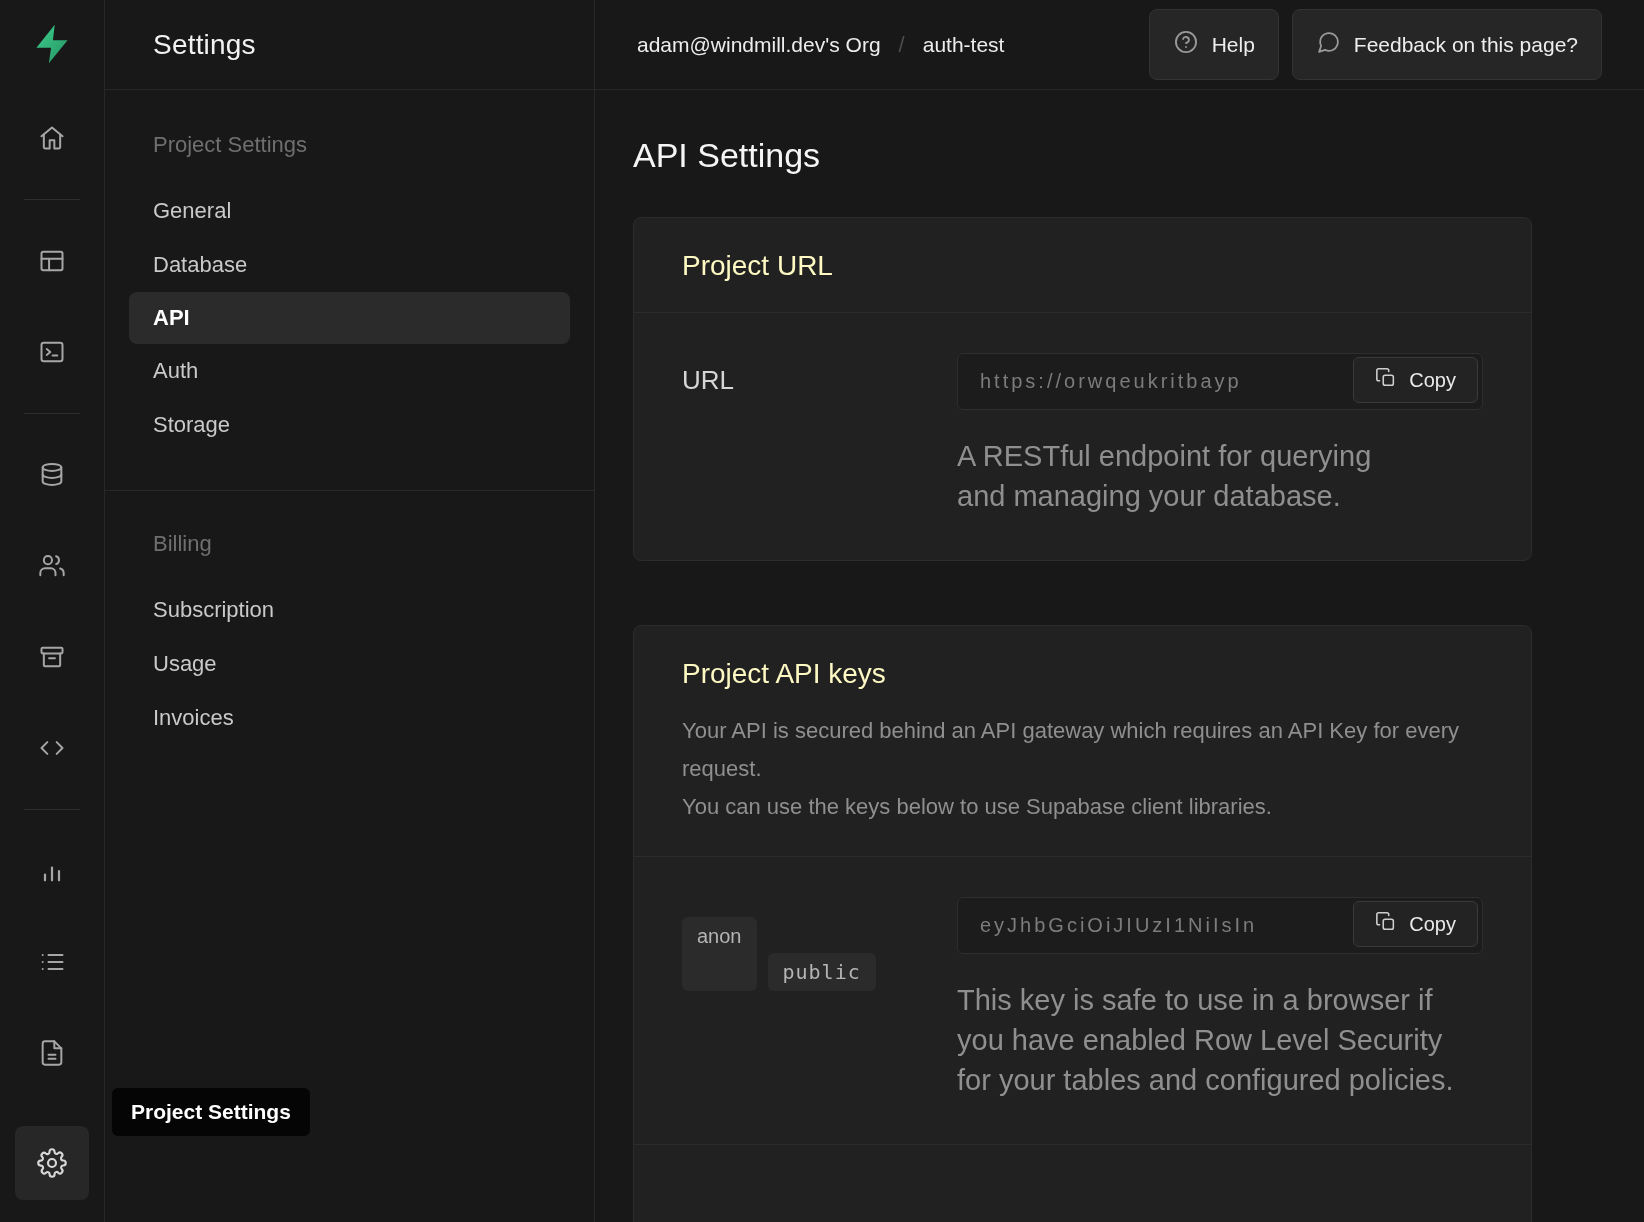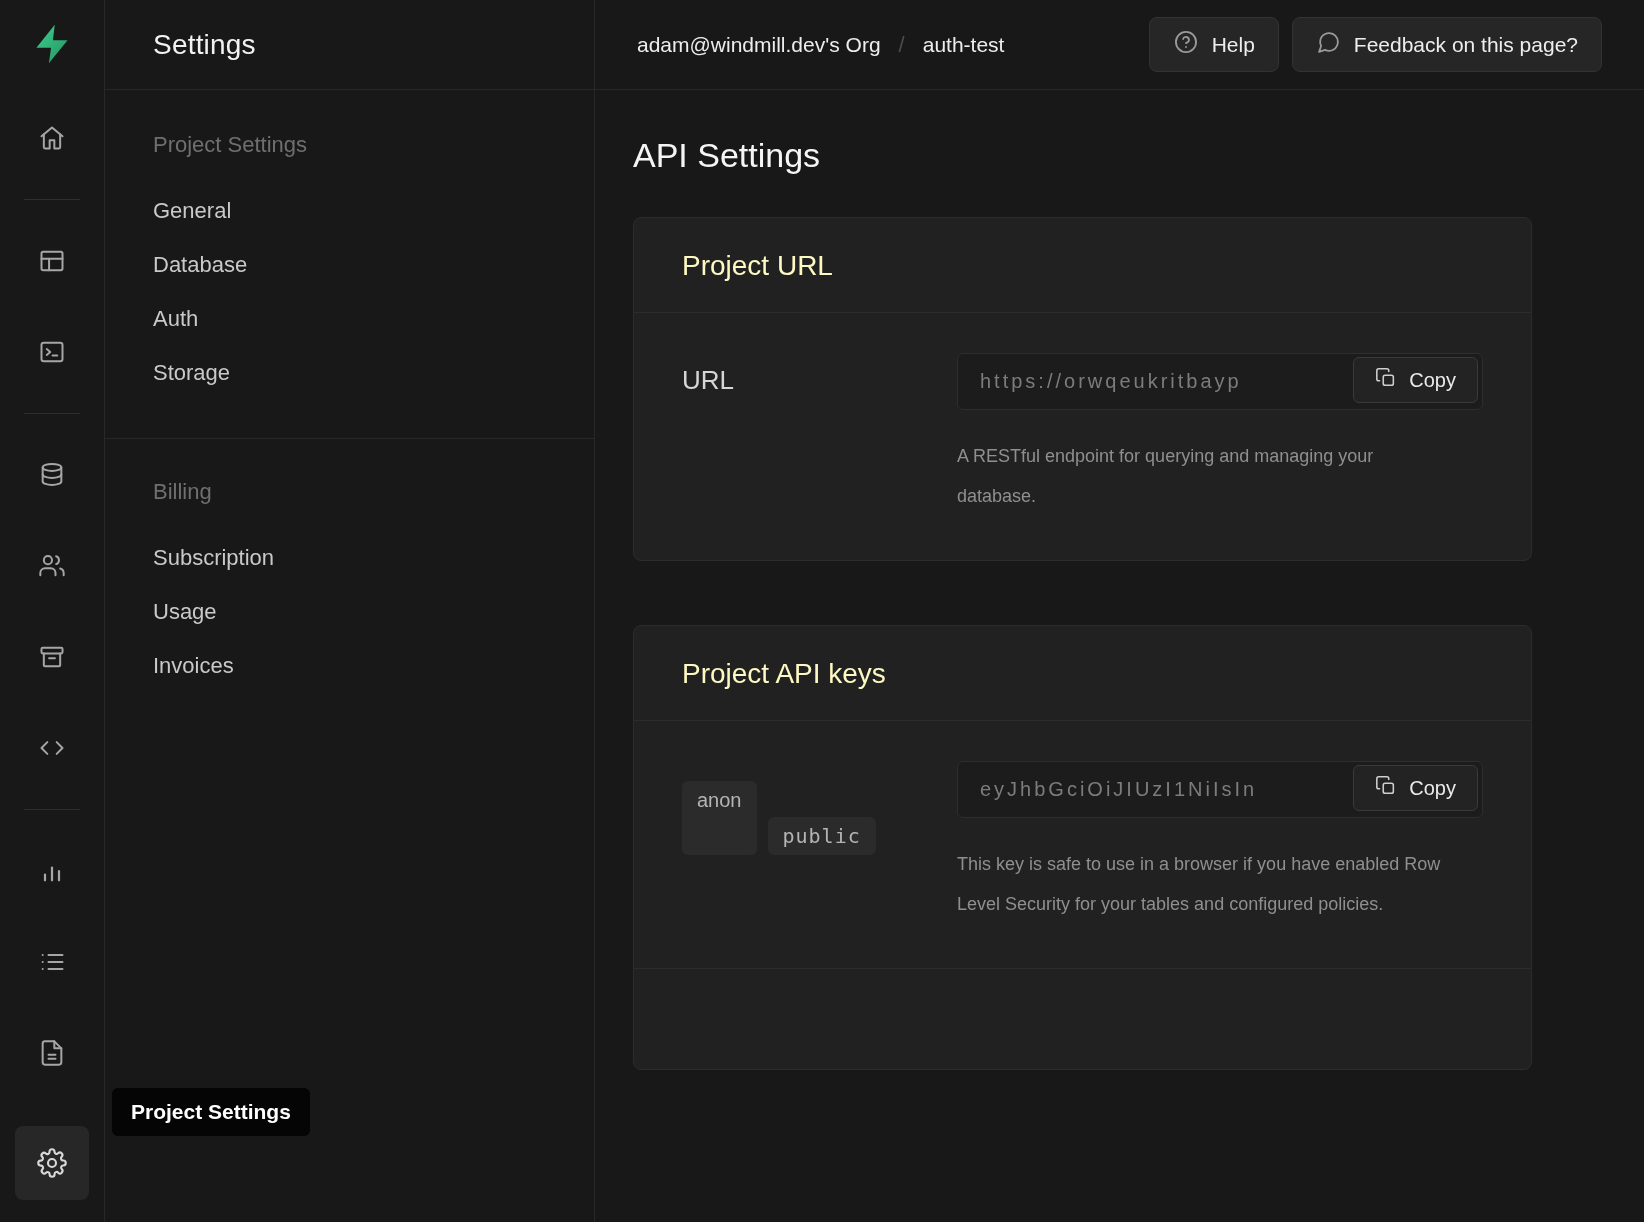--- a/index.html
+++ b/index.html
@@ -56,21 +56,21 @@
   .main { flex:1 1 auto; min-width:0; display:flex; flex-direction:column; }
   .topbar {
     height:90px; flex:0 0 90px; border-bottom:1px solid #282828;
     display:flex; align-items:center; padding:0 42px 0 42px;
   }
   .breadcrumb { display:flex; align-items:center; gap:18px; font-size:21px; }
   .crumb { color:#ededed; cursor:pointer; white-space:nowrap; }
   .crumb-sep { color:#4d4d4d; font-size:22px; }
   .topbar-actions { margin-left:auto; display:flex; gap:13px; }
   .btn {
-    height:55px; display:inline-flex; align-items:center; gap:13px;
+    height:71px; display:inline-flex; align-items:center; gap:13px;
     padding:0 23px; background:#262626; border:1px solid #333333;
     border-radius:8px; font-size:21px; color:#ededed; cursor:pointer;
     white-space:nowrap;
   }
   .btn svg { color:#9a9a9a; }
 
   .page { flex:1 1 auto; overflow:hidden; padding:0 112px 0 38px; }
   .page-title { margin:46px 0 42px; font-size:34px; font-weight:400; color:#f5f5f5; }
 
   .card {
@@ -94,21 +94,21 @@
     font-size:20px; color:#7c7c7c; letter-spacing:3px;
     white-space:nowrap; overflow:hidden;
   }
   .copy-btn {
     position:absolute; right:5px; top:4px; height:46px;
     display:inline-flex; align-items:center; gap:12px; padding:0 21px;
     background:#232323; border:1px solid #3a3a3a; border-radius:6px;
     font-size:20px; color:#eaeaea; cursor:pointer;
   }
   .copy-btn svg { color:#cfcfcf; }
-  .help-text { margin-top:26px; font-size:18px; color:#8f8f8f; line-height:40px; }
+  .help-text { margin-top:26px; font-size:29px; color:#8f8f8f; line-height:40px; }
   .help-text.narrow { max-width:470px; }
   .help-text.key { max-width:505px; }
 
   .badges { display:flex; gap:11px; padding-top:8px; }
   .badge {
     background:#2b2b2b; border-radius:6px; padding:9px 15px;
     font-size:20px; color:#b4b4b4; line-height:1;
   }
   .badge.mono { font-family:"DejaVu Sans Mono","Liberation Mono",monospace; letter-spacing:1px;margin-top:36px; }
 
@@ -259,20 +259,21 @@
       </span>
     </div>
   </nav>
 
   <aside class="settings-panel">
     <div class="settings-header">Settings</div>
     <nav class="settings-nav">
       <div class="nav-heading">Project Settings</div>
       <div class="nav-item">General</div>
       <div class="nav-item">Database</div>
+      <div class="nav-item active">API</div>
       <div class="nav-item">Auth</div>
       <div class="nav-item">Storage</div>
 
       <div class="nav-divider"></div>
 
       <div class="nav-heading">Billing</div>
       <div class="nav-item">Subscription</div>
       <div class="nav-item">Usage</div>
       <div class="nav-item">Invoices</div>
     </nav>
@@ -331,20 +332,24 @@
               </button>
             </div>
             <p class="help-text narrow">A RESTful endpoint for querying and managing your database.</p>
           </div>
         </div>
       </section>
 
       <section class="card">
         <div class="card-header">
           <h2 class="card-title">Project API keys</h2>
+          <div class="card-desc">
+            <p>Your API is secured behind an API gateway which requires an API Key for every request.</p>
+            <p>You can use the keys below to use Supabase client libraries.</p>
+          </div>
         </div>
         <div class="field-row bordered">
           <div class="field-label-col">
             <div class="badges">
               <span class="badge">anon</span>
               <span class="badge mono">public</span>
             </div>
           </div>
           <div class="field-input-col">
             <div class="input-wrap">

